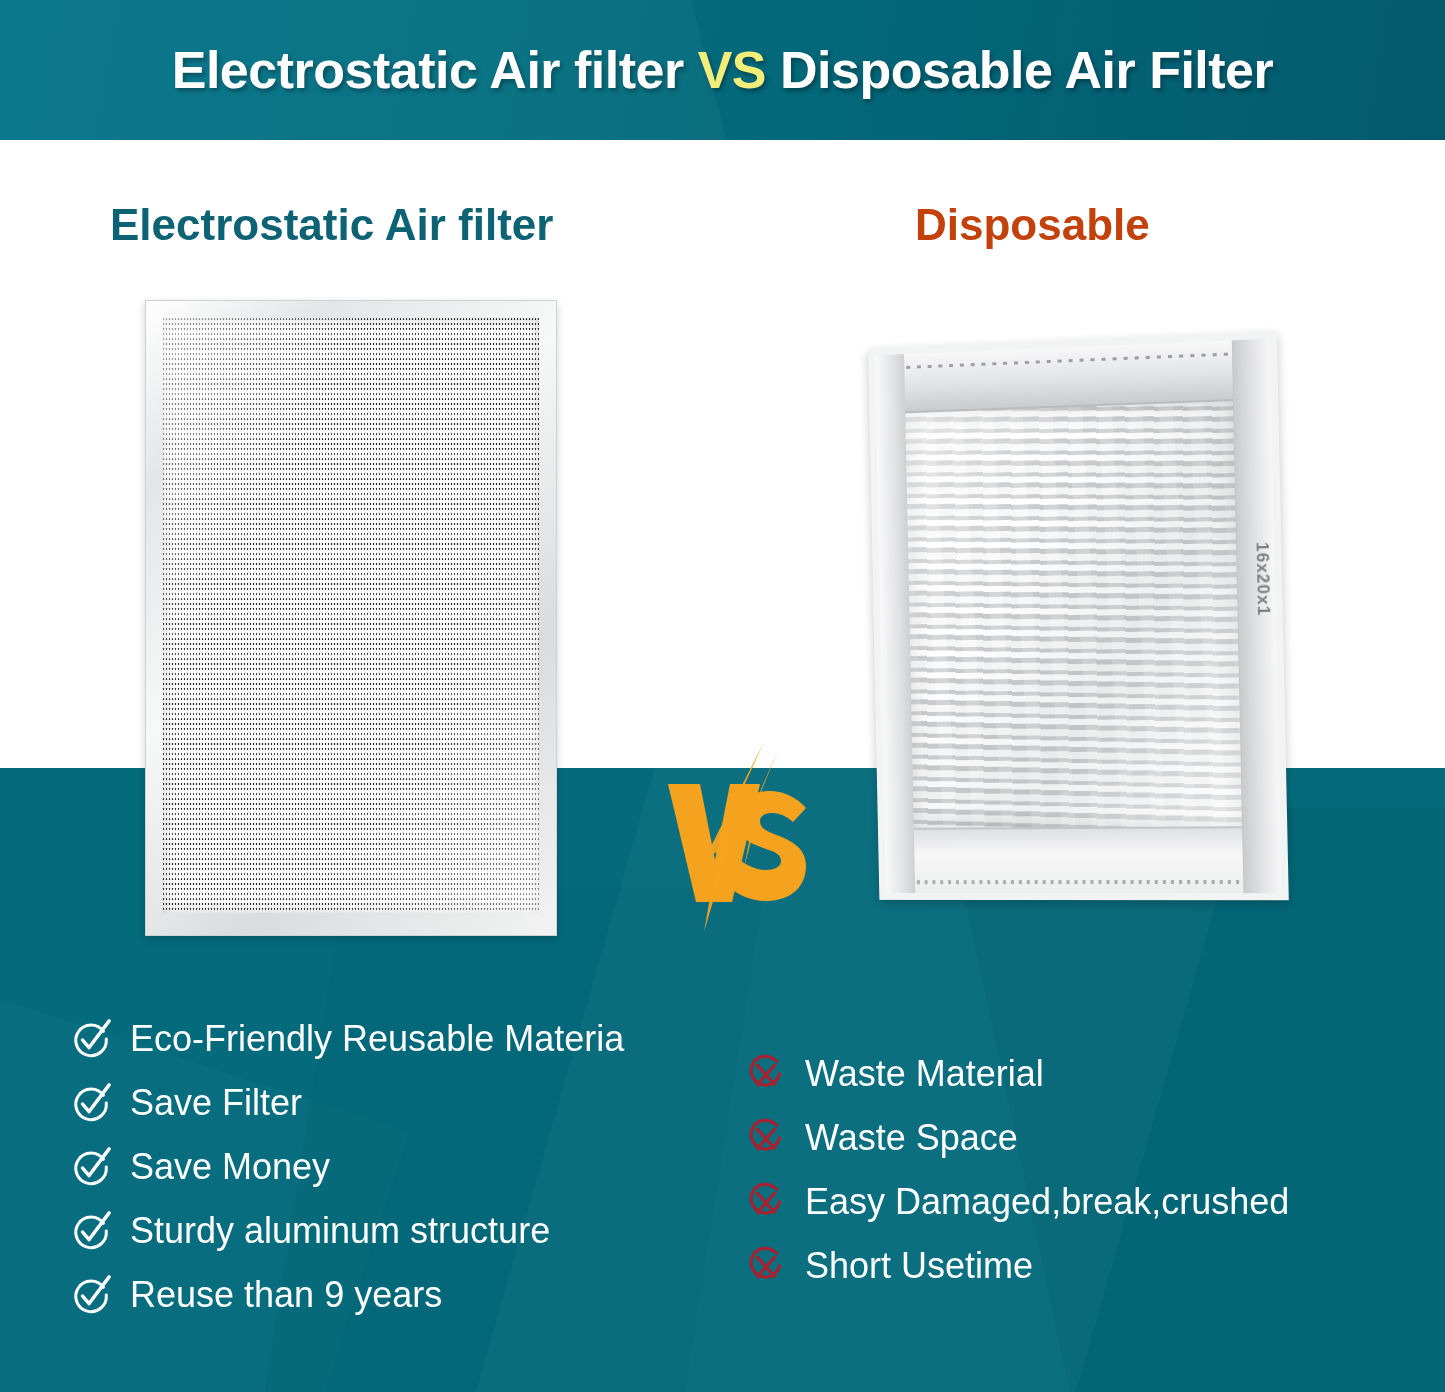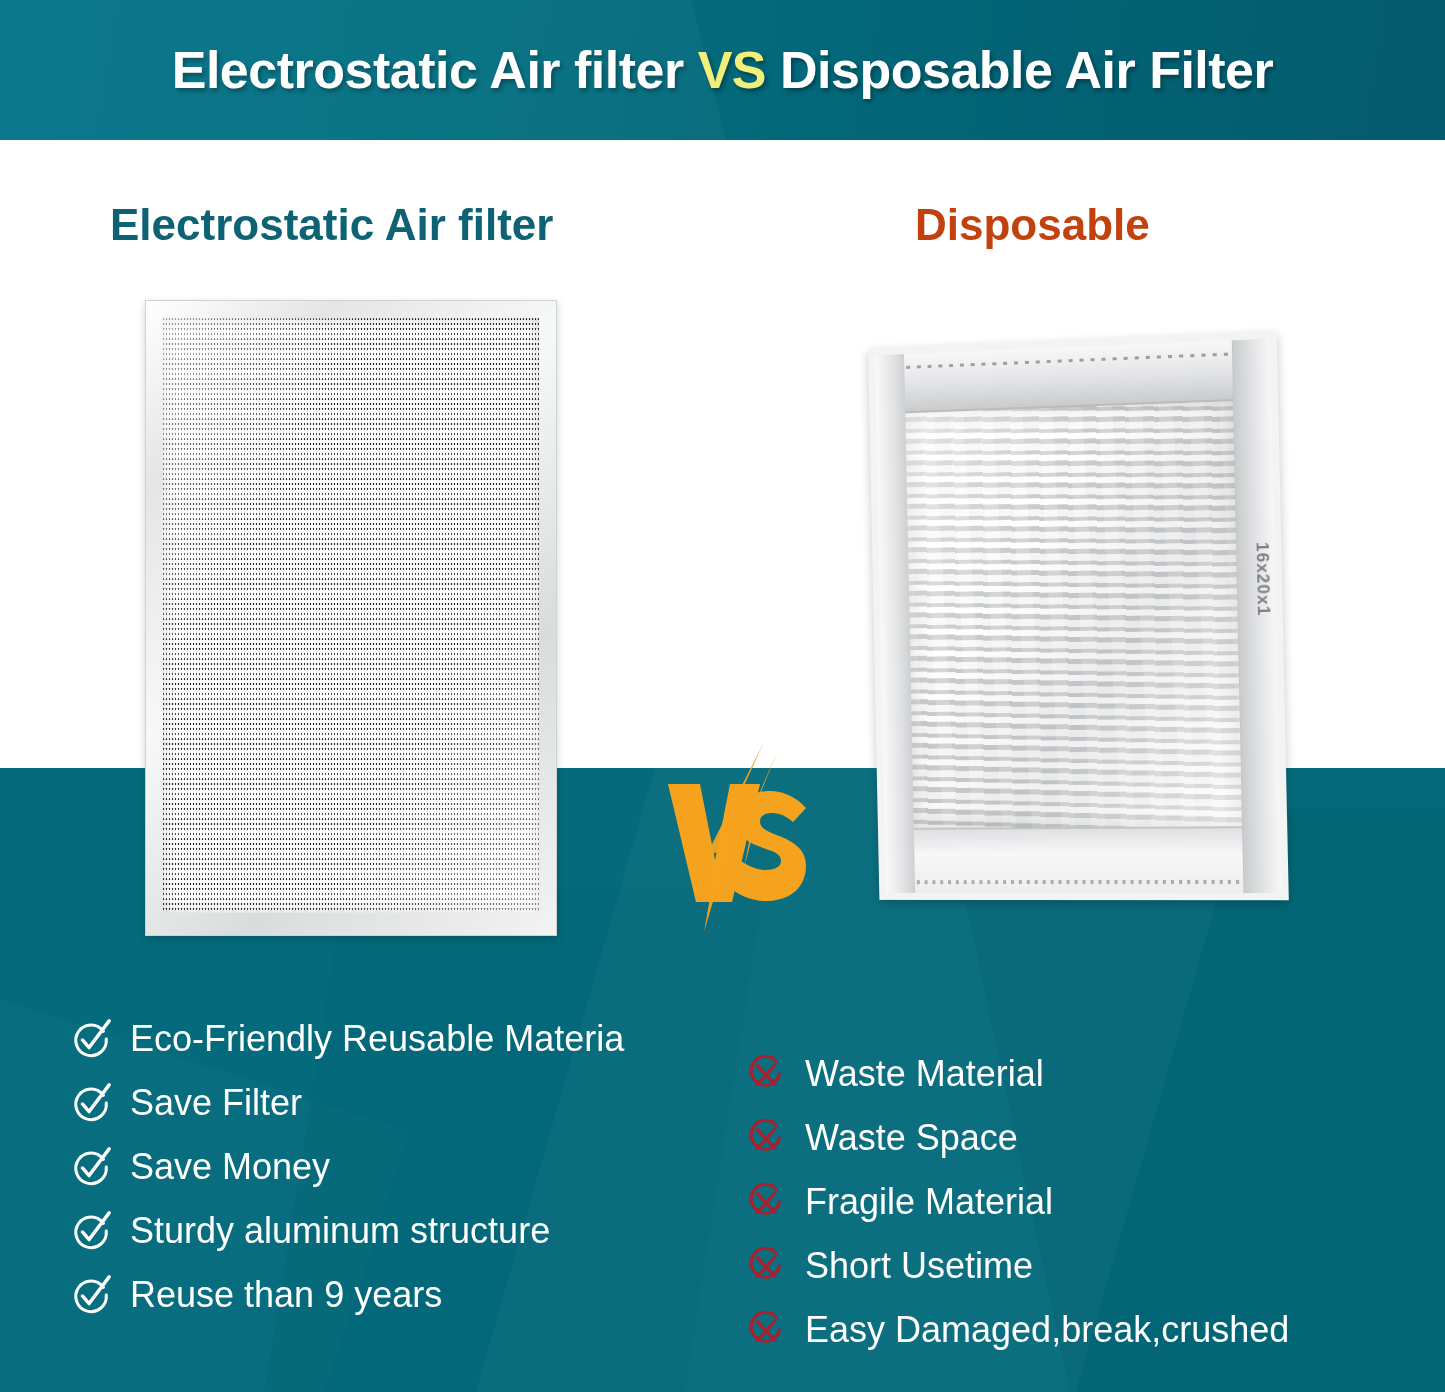--- a/index.html
+++ b/index.html
@@ -369,31 +369,24 @@
         <path d="M33 9 A15 15 0 1 0 36 22" fill="none" stroke="#a62230" stroke-width="3.4" stroke-linecap="round"></path>
         <path d="M13 13 L31 33 M31 13 L13 33" fill="none" stroke="#a62230" stroke-width="3.4" stroke-linecap="round"></path>
       </svg>
       <span class="txt">Waste Space</span>
     </div>
     <div class="list-item">
       <svg class="icon" viewBox="0 0 44 44">
         <path d="M33 9 A15 15 0 1 0 36 22" fill="none" stroke="#a62230" stroke-width="3.4" stroke-linecap="round"></path>
         <path d="M13 13 L31 33 M31 13 L13 33" fill="none" stroke="#a62230" stroke-width="3.4" stroke-linecap="round"></path>
       </svg>
-      <span class="txt">Fragile Material</span>
+      <span class="txt">Easy Damaged,break,crushed</span>
     </div>
     <div class="list-item">
       <svg class="icon" viewBox="0 0 44 44">
         <path d="M33 9 A15 15 0 1 0 36 22" fill="none" stroke="#a62230" stroke-width="3.4" stroke-linecap="round"></path>
         <path d="M13 13 L31 33 M31 13 L13 33" fill="none" stroke="#a62230" stroke-width="3.4" stroke-linecap="round"></path>
       </svg>
       <span class="txt">Short Usetime</span>
     </div>
-    <div class="list-item">
-      <svg class="icon" viewBox="0 0 44 44">
-        <path d="M33 9 A15 15 0 1 0 36 22" fill="none" stroke="#a62230" stroke-width="3.4" stroke-linecap="round"></path>
-        <path d="M13 13 L31 33 M31 13 L13 33" fill="none" stroke="#a62230" stroke-width="3.4" stroke-linecap="round"></path>
-      </svg>
-      <span class="txt">Easy Damaged,break,crushed</span>
-    </div>
   </div>
 
 </div>
 
 </body></html>

